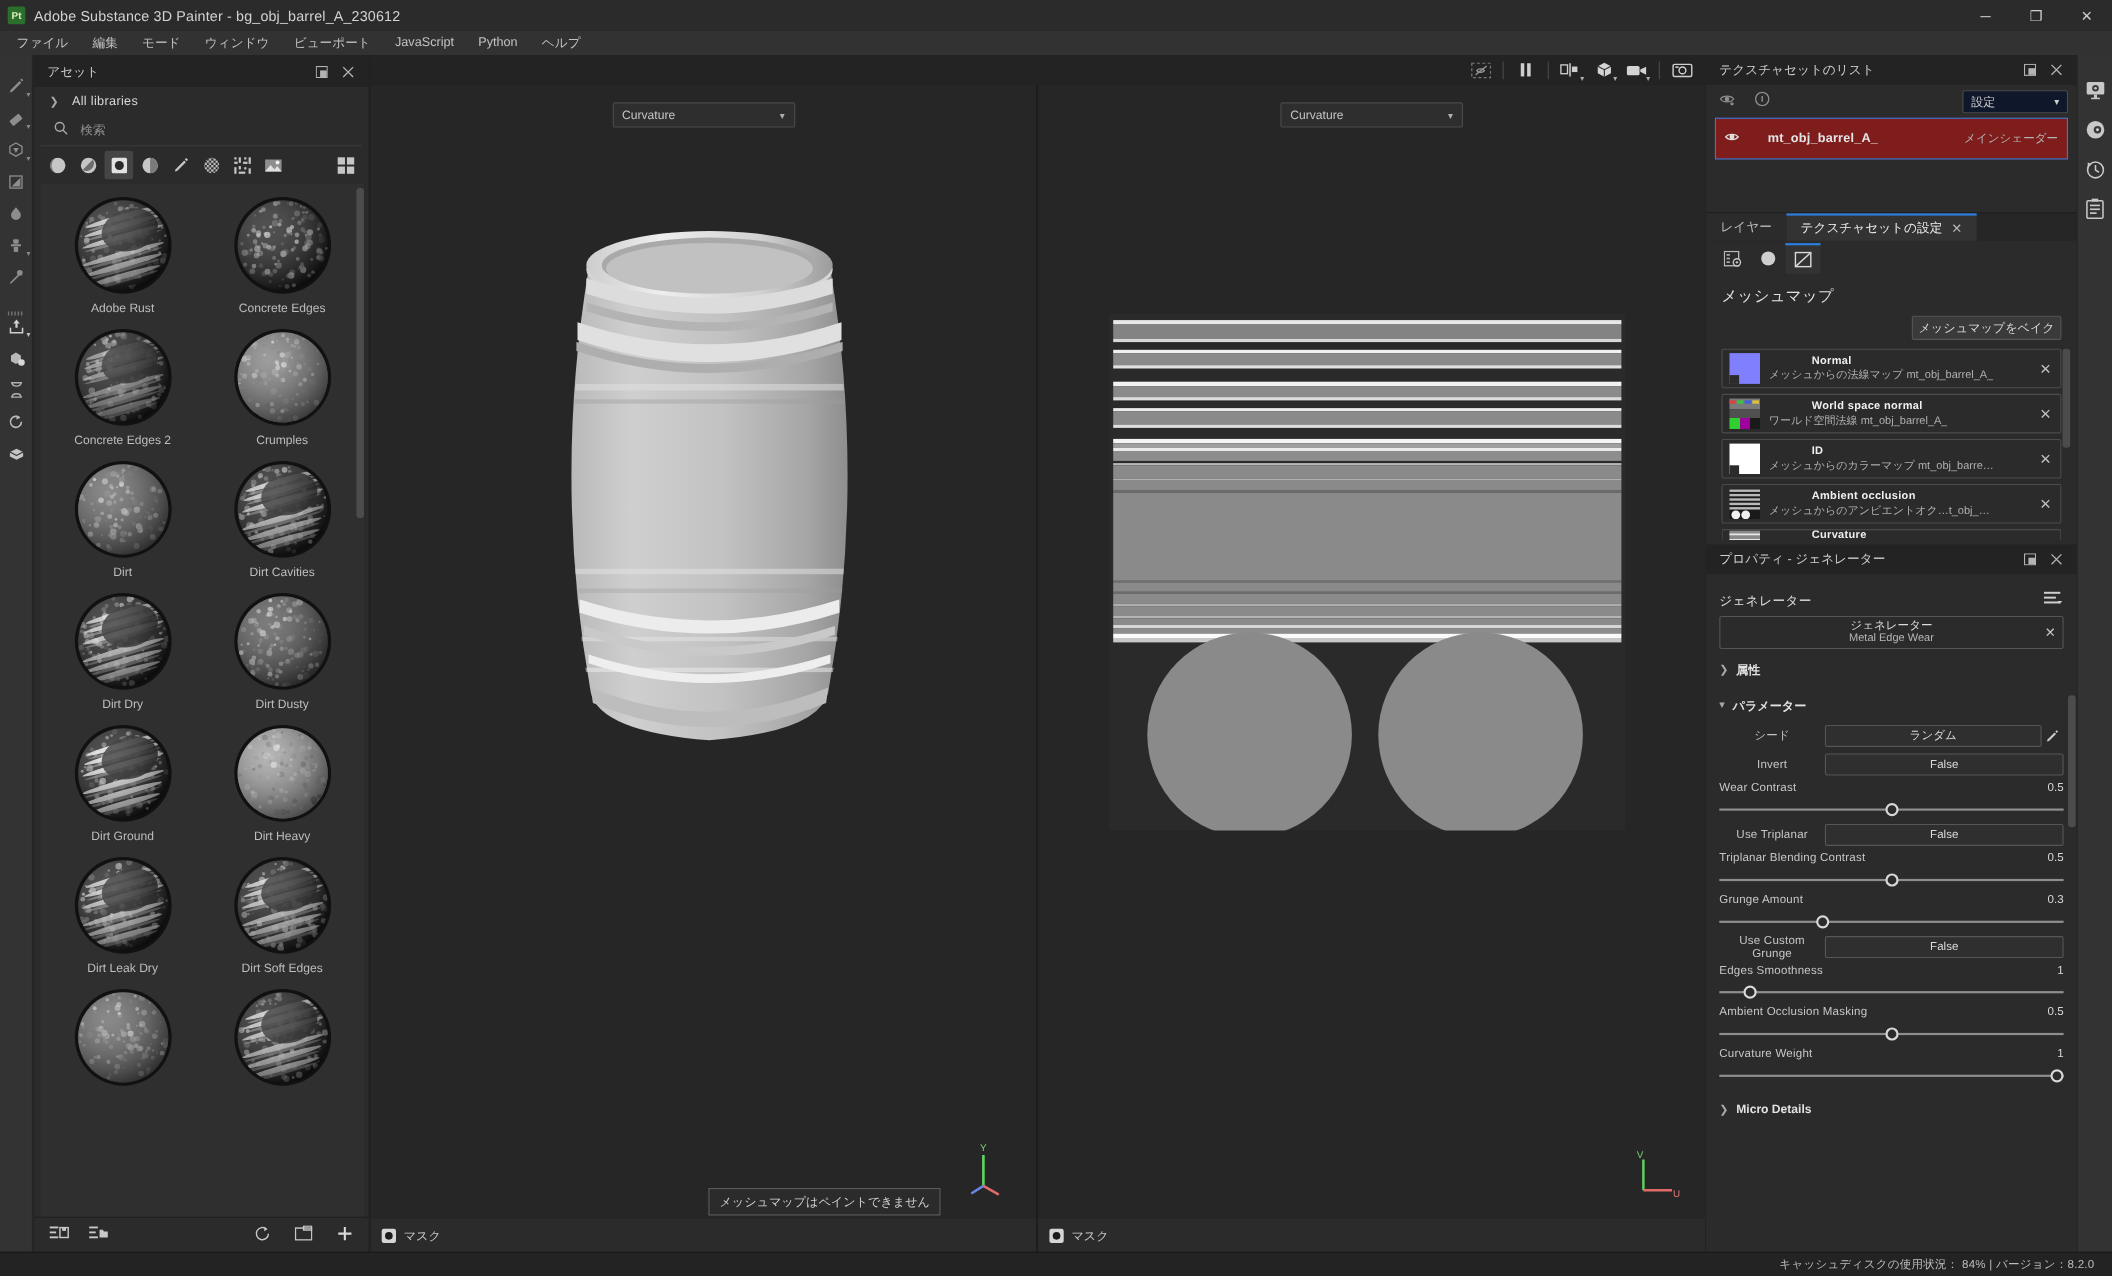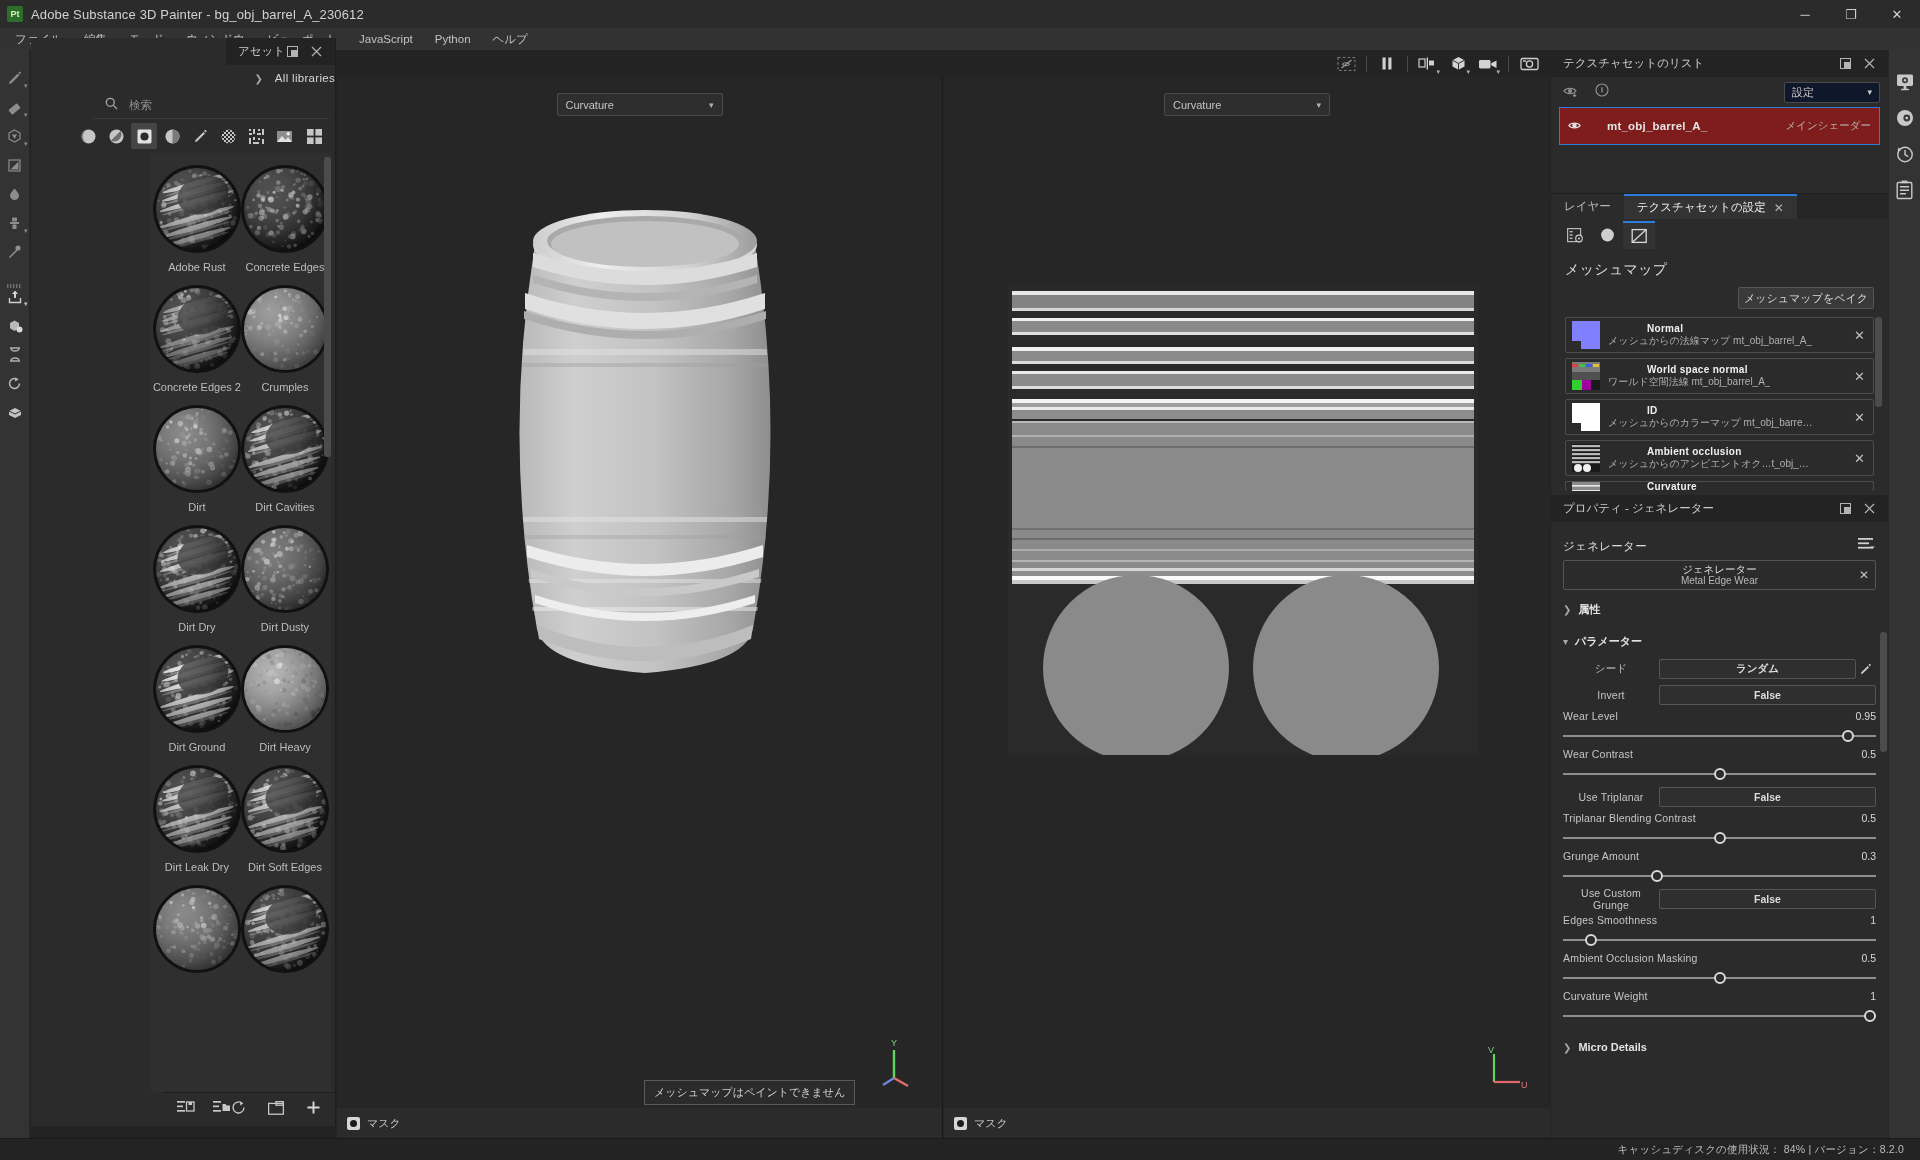--- a/index.html
+++ b/index.html
@@ -57,23 +57,23 @@
   
   .right-rail {
     position: absolute; right: 0; top: 50px; width: 32px; height: 1088px;
     background: #333333; border-left: 1px solid #262626;
     display: flex; flex-direction: column; align-items: center; padding-top: 14px;
   }
   .rrail-ico { width: 28px; height: 36px; display: flex; align-items: center; justify-content: center; }
 
   
   .assets {
-    position: absolute; left: 31px; top: 38px; width: 305px; height: 1088px;
+    position: absolute; left: 31px; top: 52px; width: 305px; height: 1088px;
     background: #2b2b2b; border-right: 1px solid #1e1e1e;
-    display: flex; flex-direction: column; align-items: flex-end;
+    display: flex; flex-direction: column;
   }
   .panel-head {
     height: 27px; background: #232323; display: flex; align-items: center;
     padding: 0 6px 0 12px; position: relative;
   }
   .panel-title { font-size: 11.5px; color: #cfcfcf; }
   .panel-head-btns { margin-left: auto; display: flex; gap: 10px; align-items: center; padding-right: 6px; }
   .hbtn { width: 14px; height: 14px; display: flex; align-items: center; justify-content: center; color: #b4b4b4; }
 
   .lib-row { height: 26px; display: flex; align-items: center; padding-left: 14px; gap: 12px; }
@@ -243,21 +243,21 @@
   .gen-card-x { position: absolute; right: 6px; top: 7px; font-size: 12px; color: #c4c4c4; }
 
   .sect-row { display: flex; align-items: center; gap: 7px; height: 26px; margin-top: 6px; }
   .sect-label { font-size: 11px; color: #e2e2e2; font-weight: bold; }
 
   .param { margin-top: 4px; }
   .param-inline { display: flex; align-items: center; height: 22px; margin-top: 4px; }
   .param-inline .pl { font-size: 10.5px; color: #c6c6c6; width: 96px; letter-spacing: .2px; }
   .param-btn {
     flex: 1; height: 20px; background: #2f2f2f; border: 1px solid #565656; border-radius: 2px;
-    display: flex; align-items: center; justify-content: center; font-size: 10.5px; color: #dcdcdc; font-weight: bold;
+    display: flex; align-items: center; justify-content: center; font-size: 10.5px; color: #dcdcdc;
   }
   .param-pencil { width: 20px; display: flex; align-items: center; justify-content: center; }
 
   .param-label-row { display: flex; align-items: baseline; height: 17px; }
   .param-label-row .pl { font-size: 10.5px; color: #c6c6c6; letter-spacing: .2px; }
   .param-label-row .pv { margin-left: auto; font-size: 10.5px; color: #d8d8d8; }
 
   .slider { position: relative; height: 16px; margin-top: 1px; }
   .slider .track { position: absolute; left: 0; right: 0; top: 7px; height: 2px; background: #8e8e8e; }
   .slider .knob {
@@ -3011,30 +3011,20 @@
                 <path d="M8.5 2l1.3 1.3 1.2-1.2L9.7.8z" fill="#cfcfcf"></path>
               </svg>
             </span>
           </div>
           <div class="param-inline">
             <span class="pl">Invert</span>
             <span class="param-btn">False</span>
           </div>
           <div class="param">
             <div class="param-label-row">
-              <span class="pl">Wear Level</span>
-              <span class="pv">0.95</span>
-            </div>
-            <div class="slider">
-              <div class="track"></div>
-              <div class="knob" style="left:91%"></div>
-            </div>
-          </div>
-          <div class="param">
-            <div class="param-label-row">
               <span class="pl">Wear Contrast</span>
               <span class="pv">0.5</span>
             </div>
             <div class="slider">
               <div class="track"></div>
               <div class="knob" style="left:50%"></div>
             </div>
           </div>
           <div class="param-inline">
             <span class="pl">Use Triplanar</span>

